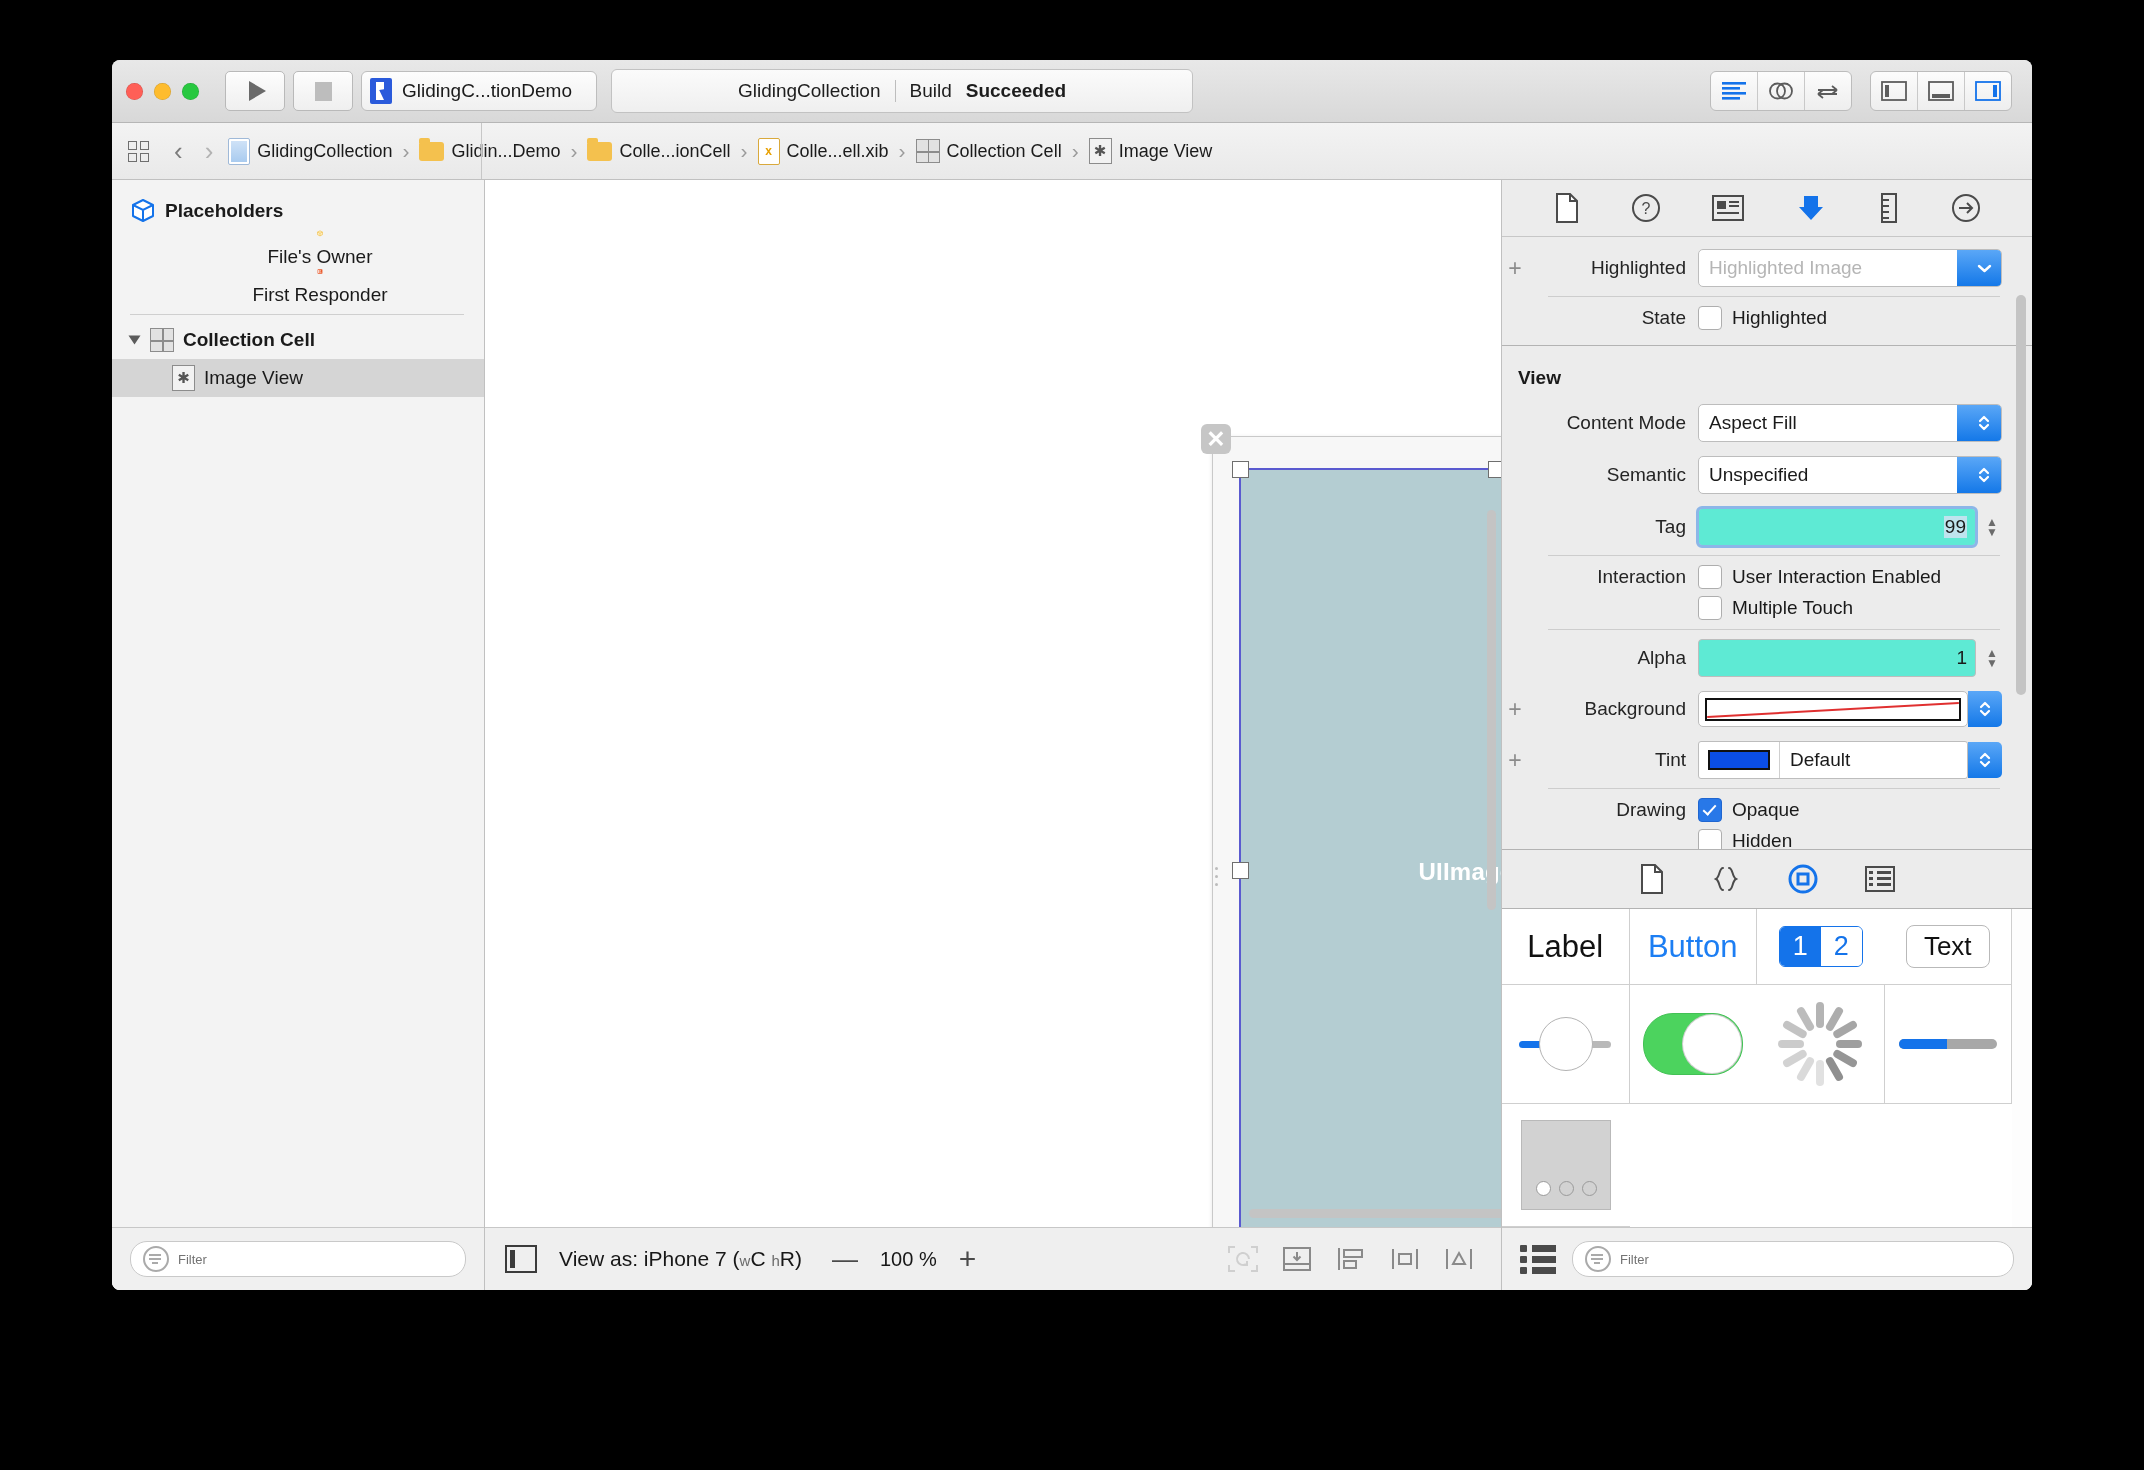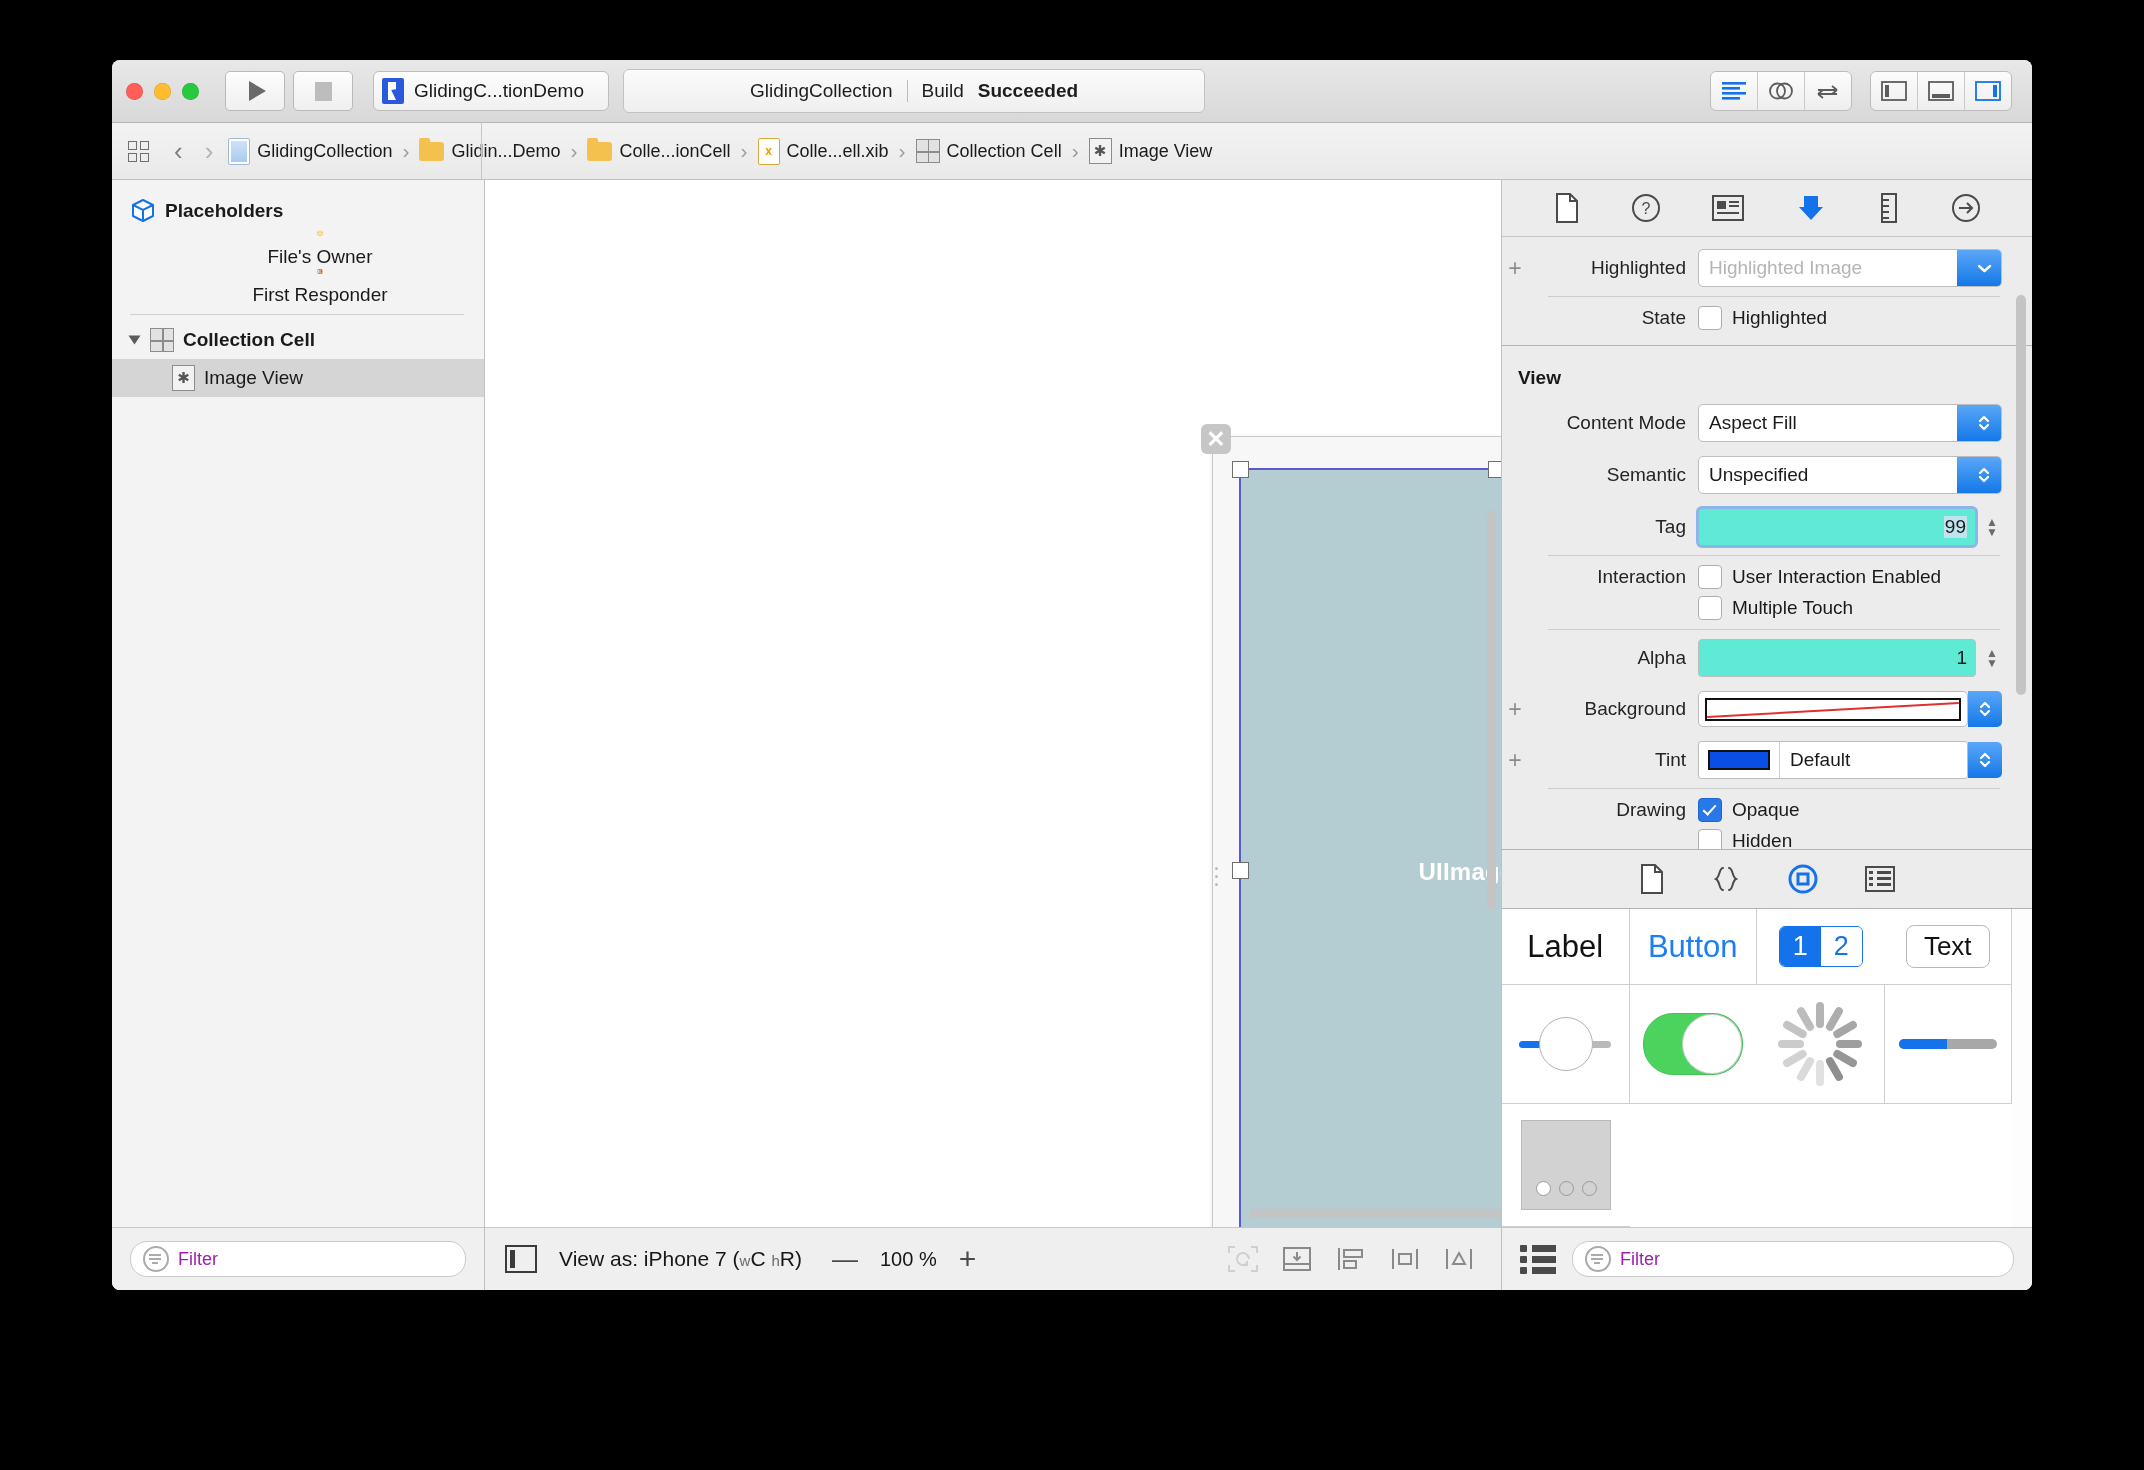--- a/index.html
+++ b/index.html
@@ -28,21 +28,21 @@
   .tbtn{
     width:58px;height:38px;border-radius:5px;
     background:linear-gradient(#fdfdfd,#efefef);
     border:1px solid #b9b9b9; box-shadow:0 1px 0 rgba(255,255,255,.7) inset;
     display:flex;align-items:center;justify-content:center; margin-right:8px;
   }
   .play{width:0;height:0;border-left:17px solid #6a6a6a;border-top:10px solid transparent;border-bottom:10px solid transparent;margin-left:4px;}
   .stop{width:17px;height:19px;background:#bdbdbd;}
 
   .scheme{
-    height:38px; margin-left:12px; border-radius:6px; padding:0 16px 0 8px;
+    height:38px; margin-left:0; border-radius:6px; padding:0 16px 0 8px;
     background:linear-gradient(#fdfdfd,#f0f0f0); border:1px solid #bdbdbd;
     display:flex;align-items:center;gap:10px; min-width:210px;
   }
   .schemeicon{width:22px;height:26px;background:#2a5adb;border-radius:2px;position:relative;overflow:hidden;}
   .schemeicon:after{content:"";position:absolute;left:6px;top:4px;width:8px;height:18px;background:#fff;
     clip-path:polygon(0 0,100% 0,100% 40%,40% 45%,100% 100%,0 100%);}
   .schemetext{font-size:19px;color:#1a1a1a;white-space:nowrap;}
 
   .statusbar{
     flex:1; max-width:580px; height:42px; margin:0 14px;
@@ -101,21 +101,21 @@
     height:62px;flex:0 0 62px;border-top:1px solid #c7c7c7;background:#f0f0f0;
     display:flex;align-items:center;padding:0 18px;
   }
   .filterfield{
     flex:1;height:34px;background:#fff;border:1px solid #c9c9c9;border-radius:17px;
     display:flex;align-items:center;gap:9px;padding:0 12px;
   }
   .filtericon{width:22px;height:22px;border:2px solid #aaa;border-radius:50%;position:relative;flex:0 0 22px;}
   .filtericon:before{content:"";position:absolute;left:4px;top:6px;width:12px;height:2px;background:#aaa;box-shadow:0 4px 0 #aaa;}
   .filtericon:after{content:"";position:absolute;left:7px;top:14px;width:6px;height:2px;background:#aaa;}
-  .filterph{color:#a21caf;font-size:18px;}
+  .filterph{color:#737373;font-size:13px;}
 
   
   .canvaswrap{flex:1;display:flex;flex-direction:column;min-width:0;background:#fff;border-right:1px solid #c0c0c0;}
   .canvas{flex:1;position:relative;background:#ffffff;overflow:hidden;}
   .vscroll{position:absolute;right:5px;top:330px;width:9px;height:400px;border-radius:5px;background:#c4c4c4;}
   .hscroll{position:absolute;left:764px;bottom:9px;width:450px;height:9px;border-radius:5px;background:#c4c4c4;}
 
   .device{
     position:absolute;left:727px;top:256px;width:565px;height:865px;
     background:#f7f7f7;border:1px solid #c9c9c9;border-radius:8px;

